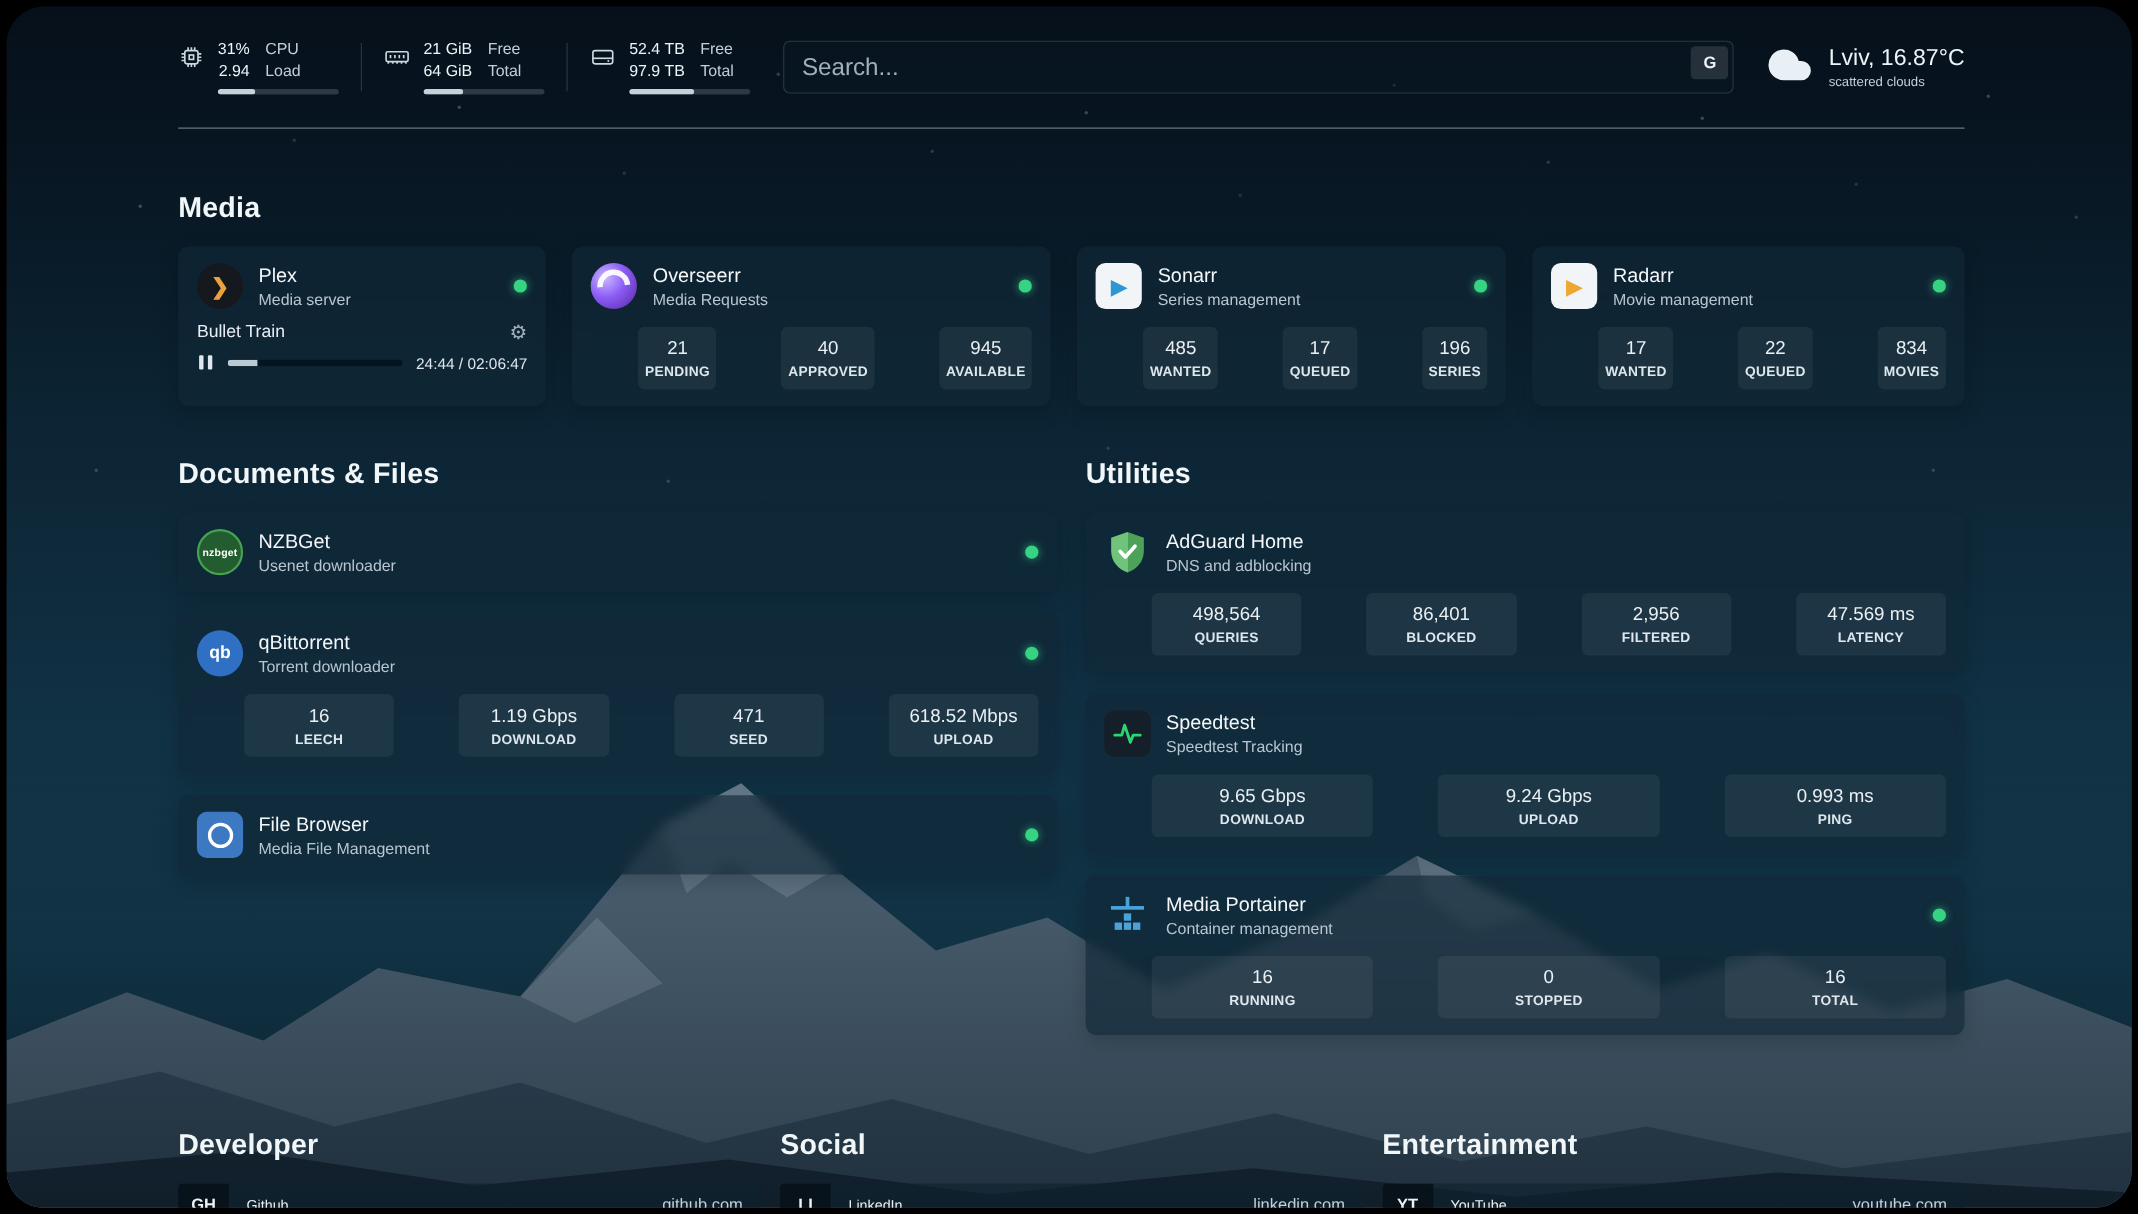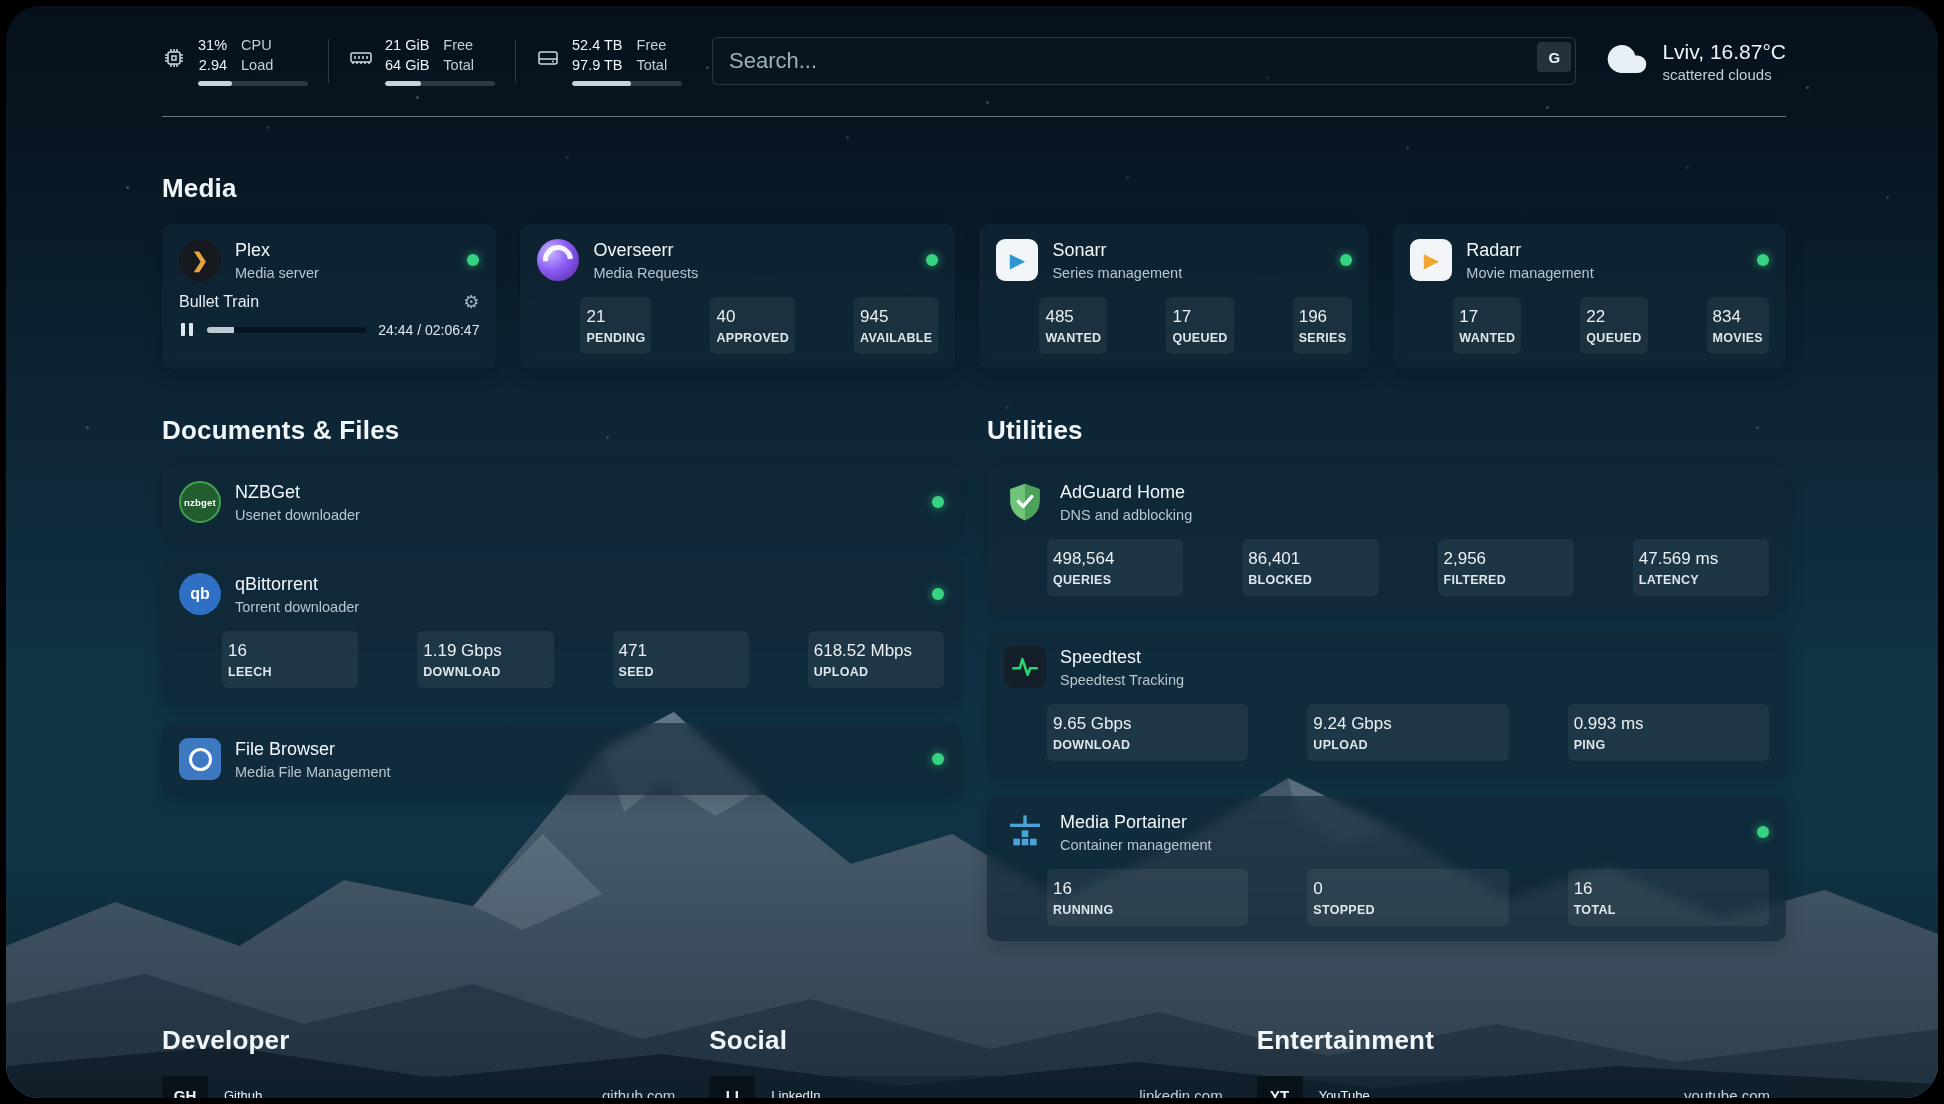--- a/index.html
+++ b/index.html
@@ -17,36 +17,36 @@
     1650px 320px 0 rgba(255,255,255,.16),80px 420px 0 rgba(255,255,255,.2),1750px 420px 0 rgba(255,255,255,.18),
     1000px 400px 0 rgba(255,255,255,.14),600px 430px 0 rgba(255,255,255,.18),1450px 250px 0 rgba(255,255,255,.22);}
   .shade{position:absolute;inset:0;background:linear-gradient(180deg,rgba(3,10,16,.35) 0%,rgba(5,16,24,.10) 30%,rgba(5,16,24,.08) 60%,rgba(4,12,20,.5) 100%);pointer-events:none;}
   .content{position:relative;z-index:2;padding:30px 152px 0 156px;}
 
   
   .topbar{display:flex;align-items:center;}
   .monitors{display:flex;align-items:center;}
   .monitor{display:flex;flex-direction:column;}
   .msep{width:1px;height:44px;background:rgba(255,255,255,.16);margin:0 20px;}
-  .monitor-main{display:flex;align-items:flex-end;gap:12px;}
+  .monitor-main{display:flex;align-items:flex-start;gap:12px;}
   .micon{margin-top:4px;opacity:.92;}
   .mvals{display:grid;grid-template-columns:auto auto;column-gap:14px;row-gap:2px;font-size:14.5px;line-height:1.25;}
   .mv{color:#eef4f8;text-align:right;}
   .ml{color:#c2cfd8;}
   .mbar{height:5px;background:rgba(255,255,255,.16);border-radius:3px;margin-top:7px;margin-left:36px;width:110px;overflow:hidden;}
   .mbar-fill{height:100%;background:#c6d1d9;border-radius:3px;}
   .search-wrap{flex:1;position:relative;margin:0 30px;}
   .search-input{width:100%;height:48px;box-sizing:border-box;background:rgba(9,24,34,.6);border:1px solid rgba(255,255,255,.15);
     border-radius:6px;color:#e6eef3;font-size:22px;padding:0 56px 0 16px;font-family:inherit;outline:none;}
   .search-input::placeholder{color:#9db0bb;}
   .g-btn{position:absolute;right:5px;top:5px;width:34px;height:30px;background:rgba(255,255,255,.12);border:none;border-radius:4px;
     color:#eef3f7;font-weight:700;font-size:15px;cursor:pointer;font-family:inherit;}
   .weather{display:flex;align-items:center;gap:14px;cursor:pointer;}
   .wloc{font-size:21px;color:#eef4f8;}
-  .wcond{font-size:15px;color:#c2cfd8;margin-top:2px;}
+  .wcond{font-size:12px;color:#c2cfd8;margin-top:2px;}
   .hr{margin-top:30px;border-top:1px solid rgba(198,215,226,.5);}
 
   h2{font-size:26px;font-weight:600;color:#f1f6f9;margin:0;letter-spacing:.2px;}
   .sec-media{margin:56px 0 20px;}
 
   .media-grid{display:grid;grid-template-columns:repeat(4,1fr);gap:24px;}
   .card{background:rgba(17,40,54,.66);border-radius:10px;padding:15px 17px;backdrop-filter:blur(5px);box-shadow:0 6px 18px rgba(0,0,0,.18);cursor:pointer;}
   .app-header{display:flex;align-items:center;gap:14px;}
   .app-meta{min-width:0;}
   .app-name{font-size:18px;color:#f3f7fa;font-weight:500;line-height:1.2;white-space:nowrap;}
@@ -65,21 +65,21 @@
   .icon-nzb span{color:#fff;font-size:9.5px;font-weight:700;letter-spacing:.2px;}
   .icon-qb{background:#2f6fc4;border-radius:50%;}
   .icon-qb span{color:#fff;font-size:16px;font-weight:700;}
   .icon-fb{background:#3d79c2;border-radius:9px;}
   .fb-ring{width:17px;height:17px;border:3.5px solid #fff;border-radius:50%;}
   .icon-speed{background:#141f29;border-radius:9px;}
 
   .stats-row{display:grid;gap:16px;margin-top:16px;}
   .stats-3{grid-template-columns:repeat(3,1fr);}
   .stats-4{grid-template-columns:repeat(4,1fr);}
-  .stat{background:rgba(255,255,255,.06);border-radius:6px;padding:10px 6px 9px;margin-left:43px;}
+  .stat{background:rgba(255,255,255,.06);border-radius:6px;padding:10px 6px 9px;text-align:center;margin-left:43px;}
   .stat-value{font-size:17px;color:#eaf0f4;white-space:nowrap;}
   .stat-label{font-size:12.5px;font-weight:700;color:#dde7ed;margin-top:4px;letter-spacing:.3px;}
 
   .plex-np{display:flex;align-items:center;margin-top:12px;font-size:16px;color:#e8eef3;}
   .gear{margin-left:auto;color:#9fb2bd;font-size:18px;cursor:pointer;line-height:1;}
   .plex-progress{display:flex;align-items:center;gap:12px;margin-top:10px;}
   .pause{display:flex;gap:4px;cursor:pointer;padding:2px;}
   .pause i{width:4px;height:13px;background:#dfe8ee;border-radius:1px;display:block;}
   .ptrack{flex:1;height:6px;background:rgba(6,16,24,.75);border-radius:3px;overflow:hidden;cursor:pointer;}
   .pfill{height:100%;background:#bccad4;}

